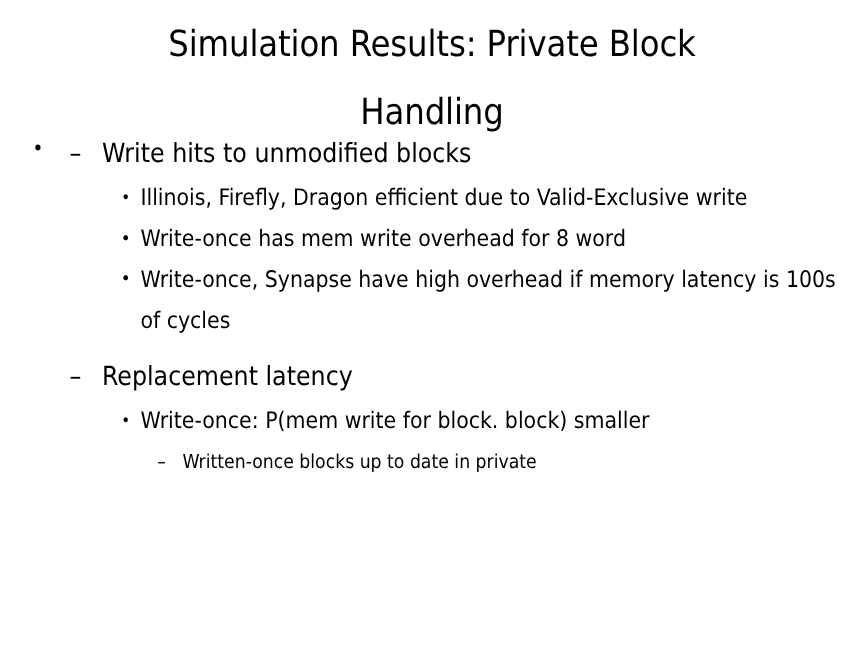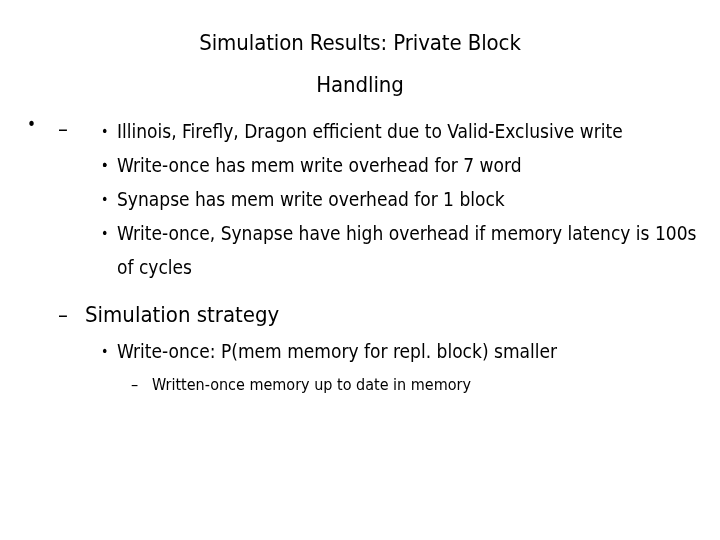--- a/index.html
+++ b/index.html
@@ -21,25 +21,25 @@
     width: 720px;
     height: 540px;
     background: #ffffff;
     box-sizing: border-box;
   }
 
   
   .slide-title {
     position: absolute;
     left: 30px;
-    top: 22px;
+    top: 10px;
     width: 660px;
     text-align: center;
-    font-size: 22px;
-    line-height: 42px;
+    font-size: 30px;
+    line-height: 56px;
     font-weight: 400;
     letter-spacing: -0.1px;
     color: #000000;
     white-space: pre-line;
   }
 
   
   .body-content {
     position: absolute;
     left: 0;
@@ -115,57 +115,57 @@
 Handling</div>
 
   <div class="body-content">
 
     <div class="bullet-line lvl1">
       <span class="marker">•</span>
     </div>
 
     <div class="bullet-line lvl2">
       <span class="marker">–</span>
+      <span class="btext">Write hits to unmodified blocks</span>
     </div>
 
     <div class="bullet-line lvl3">
       <span class="marker">•</span>
       <span class="btext">Illinois, Firefly, Dragon efficient due to Valid-Exclusive write</span>
     </div>
 
     <div class="bullet-line lvl3">
       <span class="marker">•</span>
     </div>
 
     <div class="bullet-line lvl3">
       <span class="marker">•</span>
-      <span class="btext">Write-once has mem write overhead for 7 word</span>
+      <span class="btext">Write-once has mem write overhead for 8 word</span>
     </div>
 
     <div class="bullet-line lvl3">
       <span class="marker">•</span>
-      <span class="btext">Synapse has mem write overhead for 1 block</span>
     </div>
 
     <div class="bullet-line lvl3">
       <span class="marker">•</span>
       <span class="btext">Write-once, Synapse have high overhead if memory latency is 100s of cycles</span>
     </div>
 
     <div class="group-gap"></div>
 
     <div class="bullet-line lvl2">
       <span class="marker">–</span>
-      <span class="btext">Simulation strategy</span>
+      <span class="btext">Replacement latency</span>
     </div>
 
     <div class="bullet-line lvl3">
       <span class="marker">•</span>
-      <span class="btext">Write-once: P(mem memory for repl. block) smaller</span>
+      <span class="btext">Write-once: P(mem write for block. block) smaller</span>
     </div>
 
     <div class="bullet-line lvl4">
       <span class="marker">–</span>
-      <span class="btext">Written-once memory up to date in memory</span>
+      <span class="btext">Written-once blocks up to date in private</span>
     </div>
 
   </div>
 </div>
 
 </body></html>

